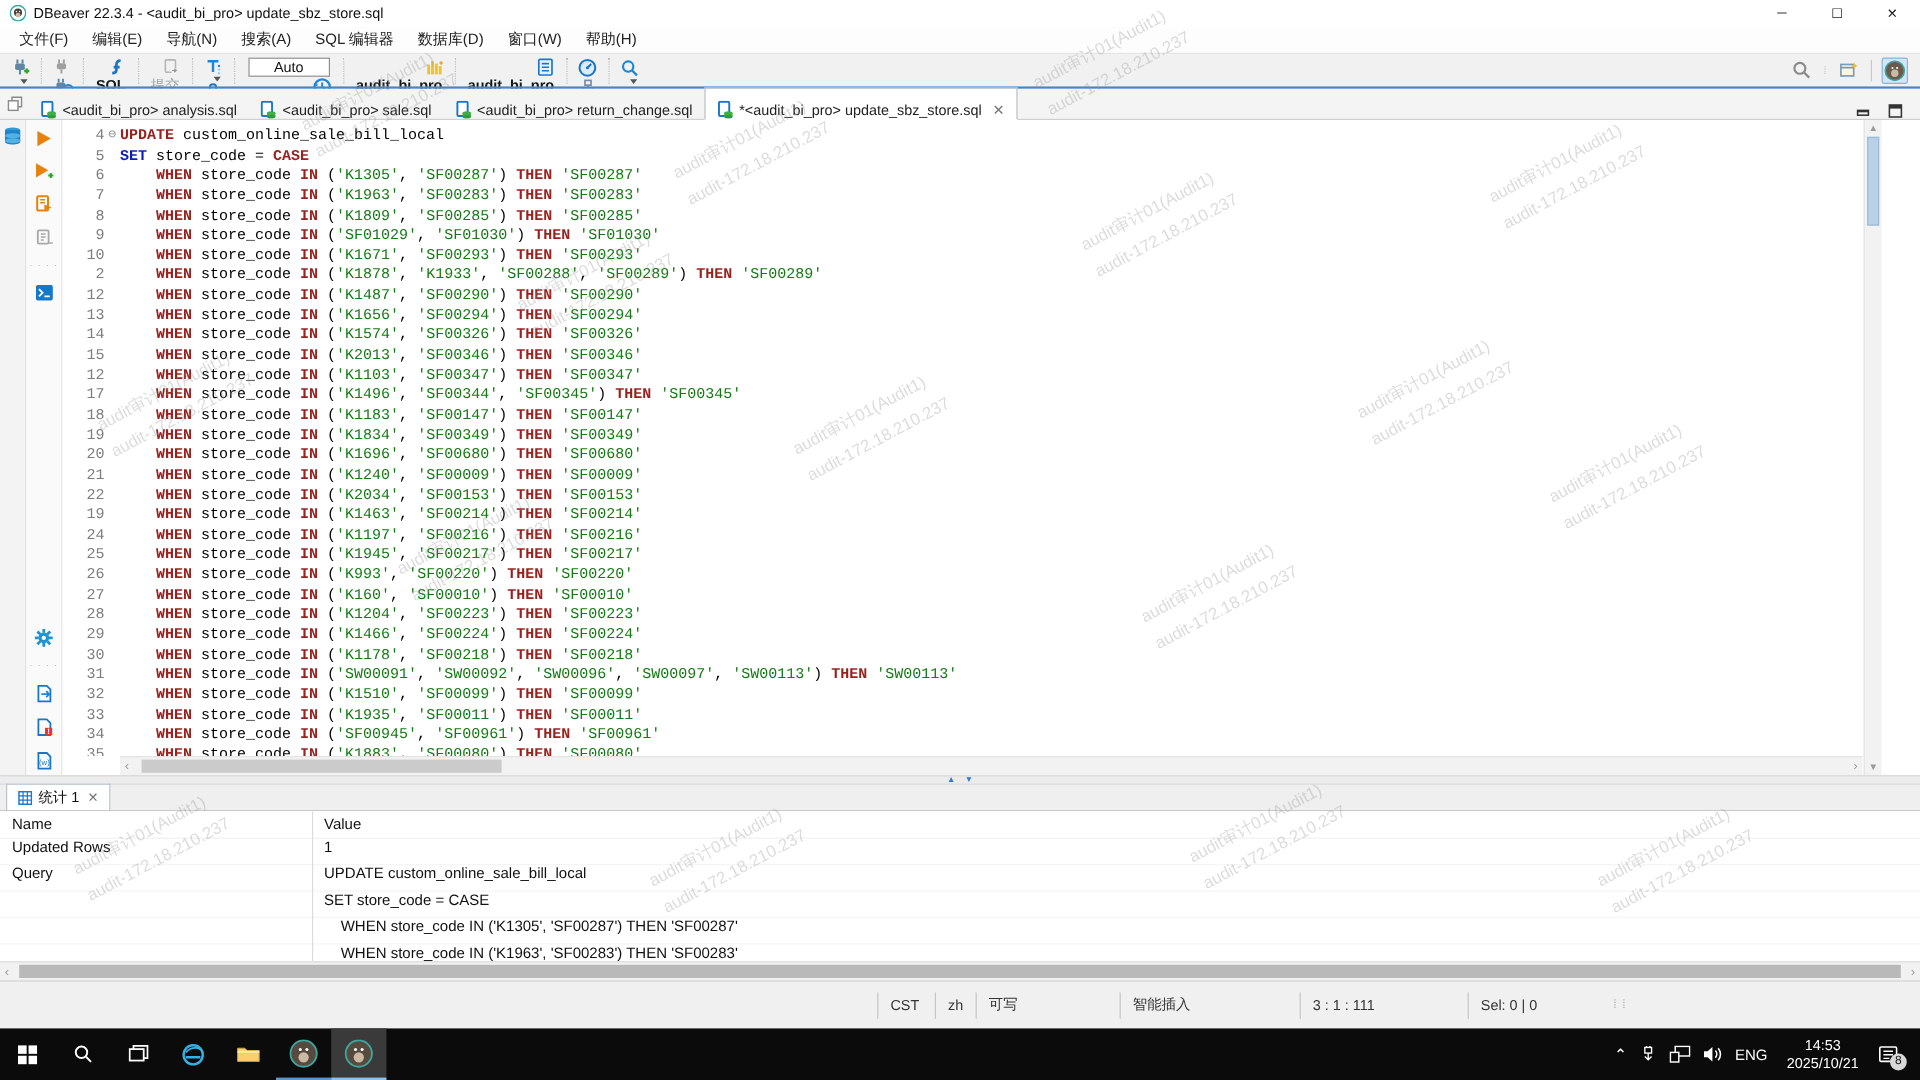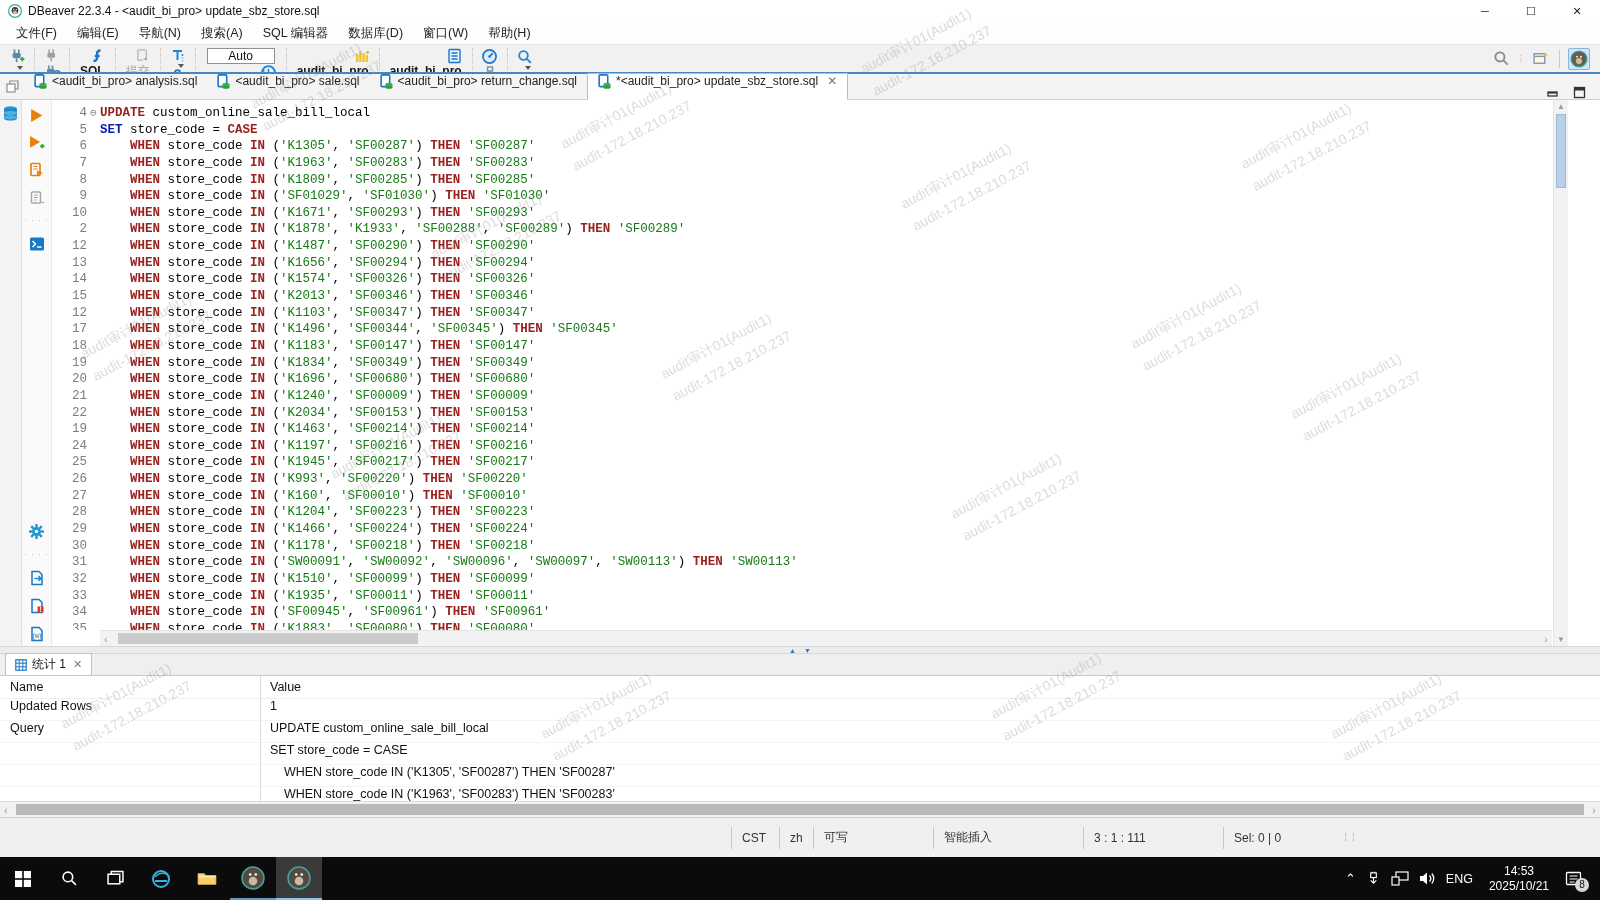--- a/index.html
+++ b/index.html
@@ -28,21 +28,21 @@
   .tlabel.dis{color:#9f9f9f;font-weight:normal;}
   .combo{width:66px;height:18px;border:1px solid #8f8f8f;background:#fff;display:flex;
          align-items:center;justify-content:center;font-size:12px;color:#111;margin:0 4px;}
   #tb-right{margin-left:auto;display:flex;align-items:center;padding-right:10px;gap:8px;}
   .persp-box{background:#d2e6f8;border:1px solid #86b4de;border-radius:2px;padding:1px;display:flex;}
   #focusline{position:absolute;left:0;top:72px;width:1600px;height:2px;background:#4886c0;}
   
   #tabbar{position:absolute;left:0;top:74px;width:1600px;height:26px;background:#f4f4f4;
           border-bottom:1px solid #cfcfcf;display:flex;align-items:flex-end;box-sizing:border-box;}
   #tabbar .corner{width:24px;height:100%;display:flex;align-items:center;justify-content:center;}
-  .etab{display:flex;align-items:flex-start;gap:5px;height:25px;padding:0 10px;font-size:12px;color:#222;white-space:nowrap;}
+  .etab{display:flex;align-items:flex-end;gap:5px;height:25px;padding:0 10px;font-size:12px;color:#222;white-space:nowrap;}
   .etab.active{background:#fff;border:1px solid #b6bcc7;border-bottom:1px solid #fff;margin-bottom:-1px;}
   .etab .x{color:#777;font-size:12px;margin-left:4px;}
   #tab-winctl{margin-left:auto;display:flex;align-items:center;gap:14px;padding-right:14px;color:#333;font-size:11px;}
   
   #main{position:absolute;left:0;top:100px;width:1600px;height:546px;background:#fff;}
   #navstrip{position:absolute;left:0;top:0;width:22px;height:100%;background:#f3f3f3;border-right:1px solid #dedede;
             display:flex;flex-direction:column;align-items:center;padding-top:5px;box-sizing:border-box;}
   #vtoolbar{position:absolute;left:22px;top:0;width:30px;height:100%;background:#fafafa;border-right:1px solid #e8e8e8;
             display:flex;flex-direction:column;align-items:center;padding:8px 0 4px 0;box-sizing:border-box;gap:12px;}
   #vtoolbar .spacer{flex:1;}

